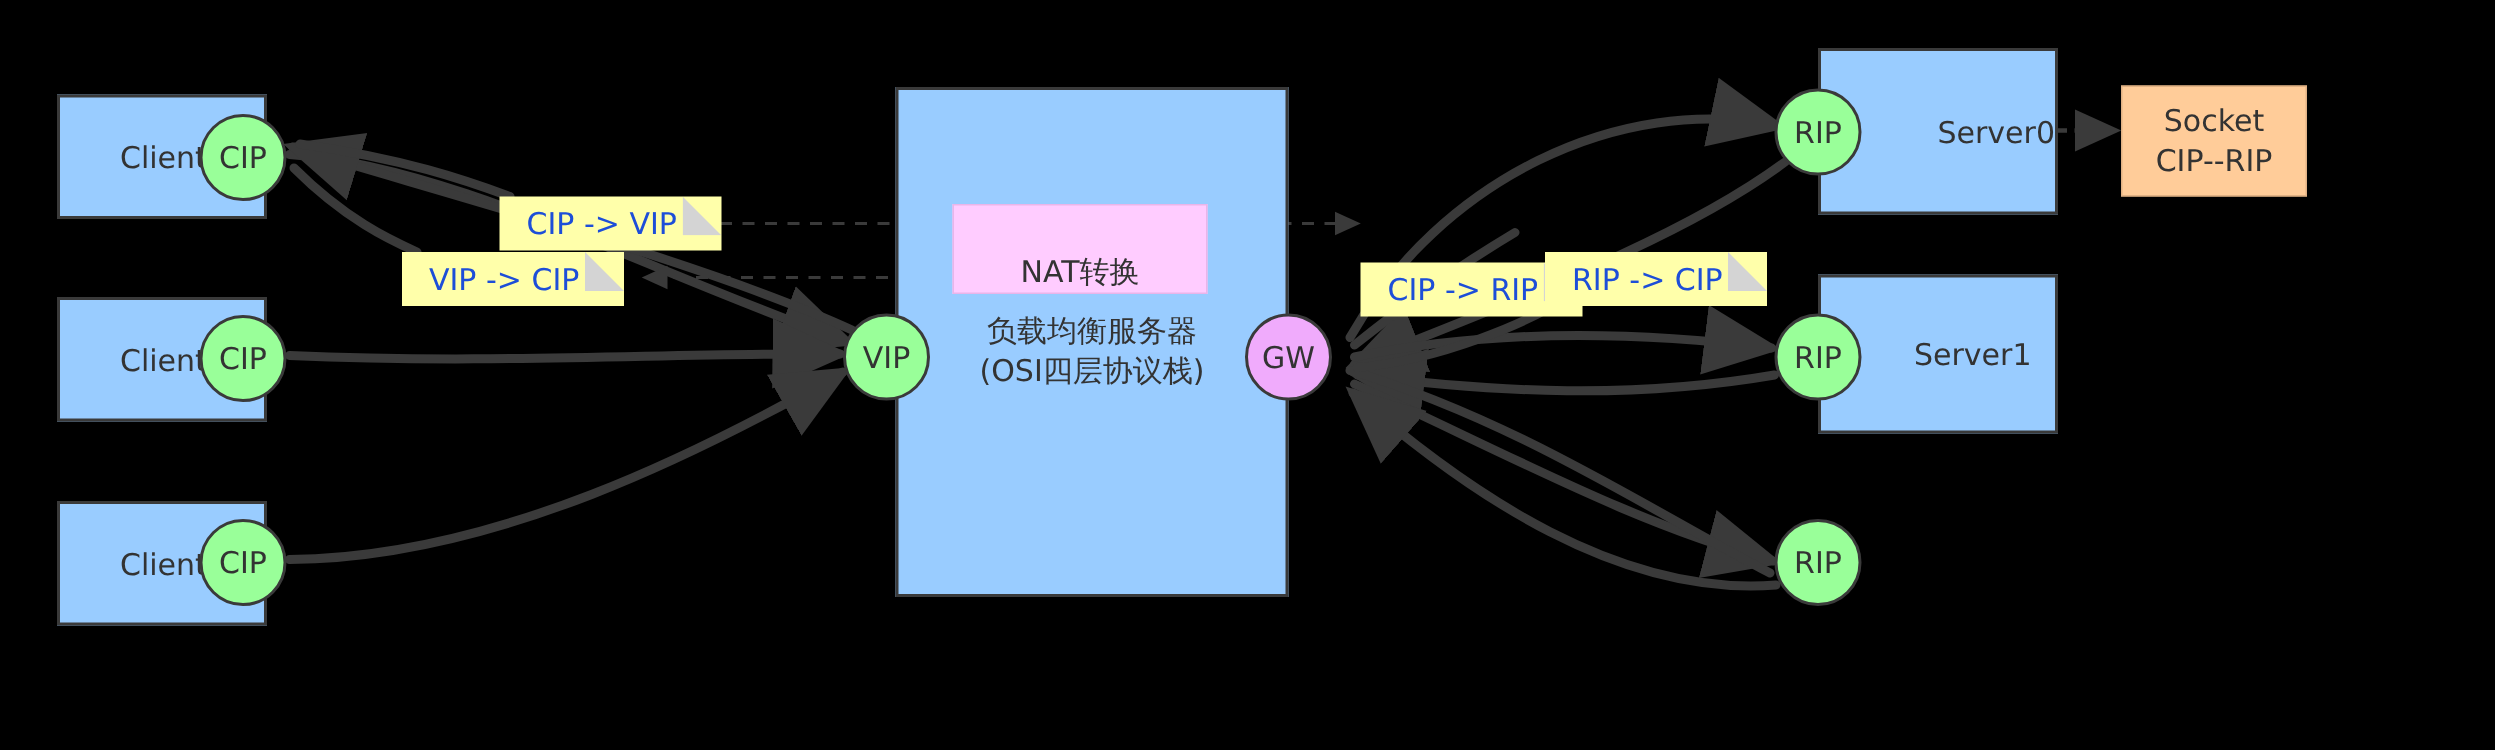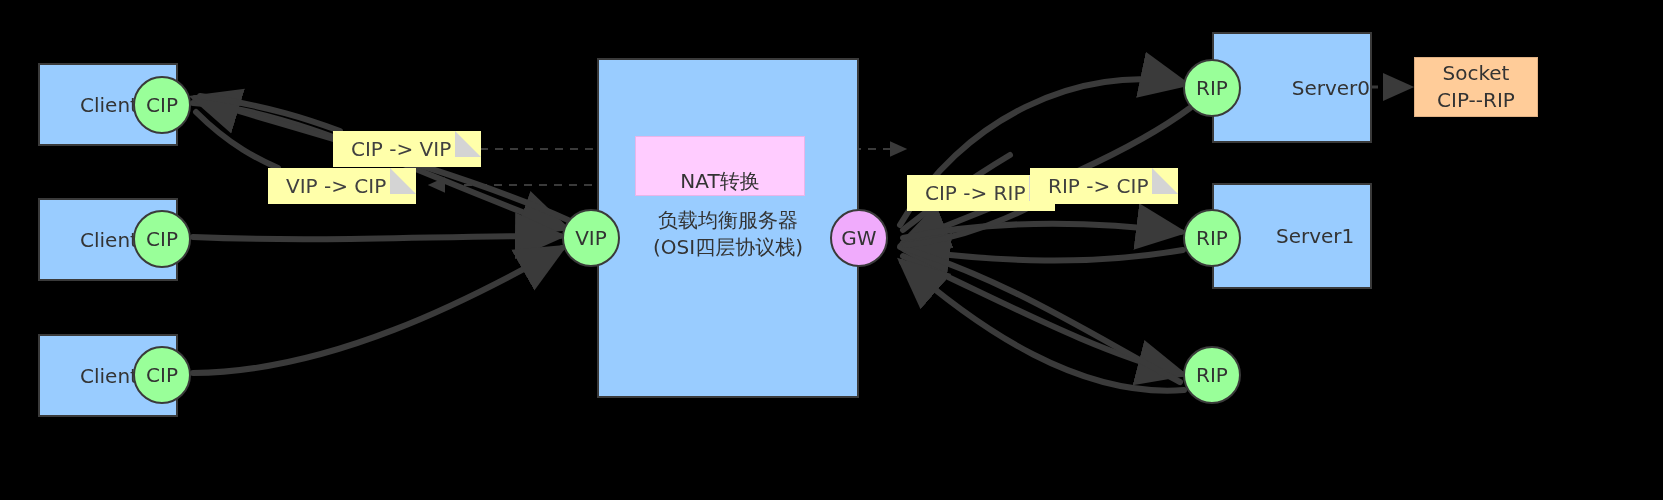--- a/index.html
+++ b/index.html
@@ -93,21 +93,21 @@
   .c-red   { background: #f0abfc; }
   
   .note {
     background: #ffffaa;
     display: flex;
     align-items: center;
     box-sizing: border-box;
     overflow: visible;
   }
   .note .note-text {
-    color: #404040;
+    color: #1d4ed8;
     font-size: 20px;
     white-space: nowrap;
     padding-left: 18px;
   }
   .note .fold {
     position: absolute;
     right: 0;
     top: 0;
     width: 26px;
     height: 26px;
@@ -262,18 +262,18 @@
     <span class="box-label">Server1</span>
   </div>
   <div class="node circle c-green" style="left:1183px; top:209px; width:58px; height:58px;">
     <span>RIP</span>
   </div>
 
   <div class="node circle c-green" style="left:1183px; top:346px; width:58px; height:58px;">
     <span>RIP</span>
   </div>
 
-  <div class="node socket-box" style="left:1414px; top:57px; width:124px; height:60px;">
+  <div class="node socket-box" style="left:1414px; top:57px; width:124px; height:74px;">
     <span>Socket</span>
     <span>CIP--RIP</span>
   </div>
 
 </div>
 
 </body></html>

